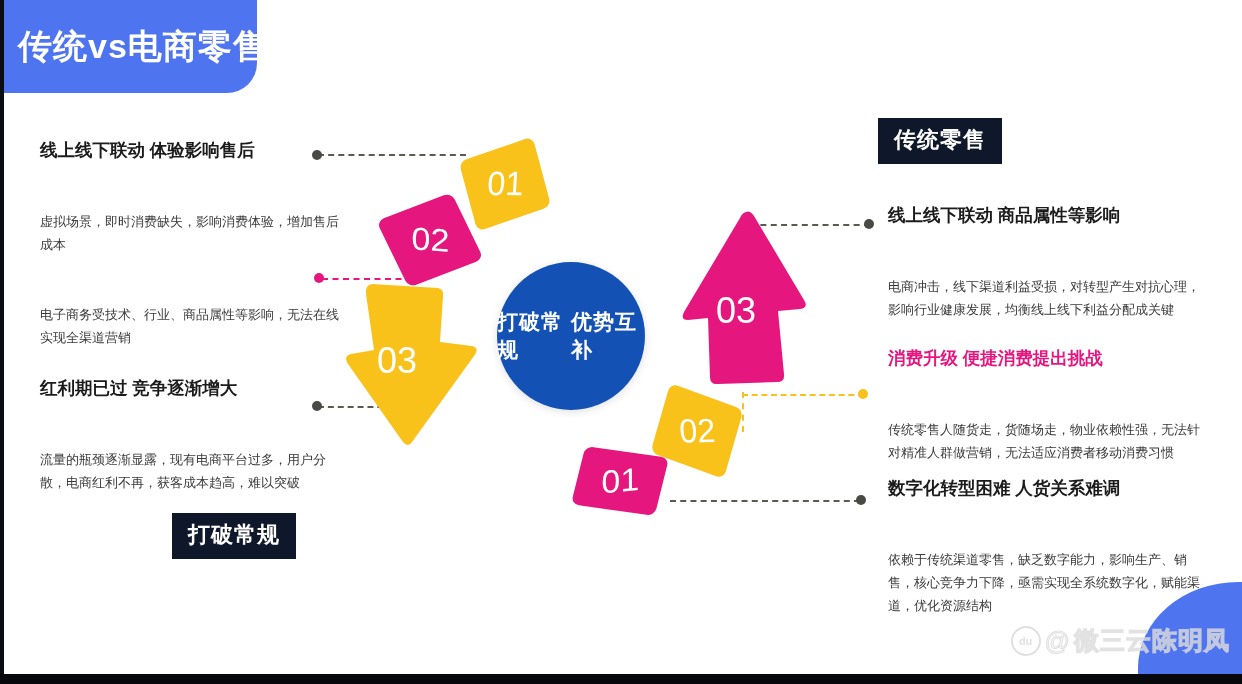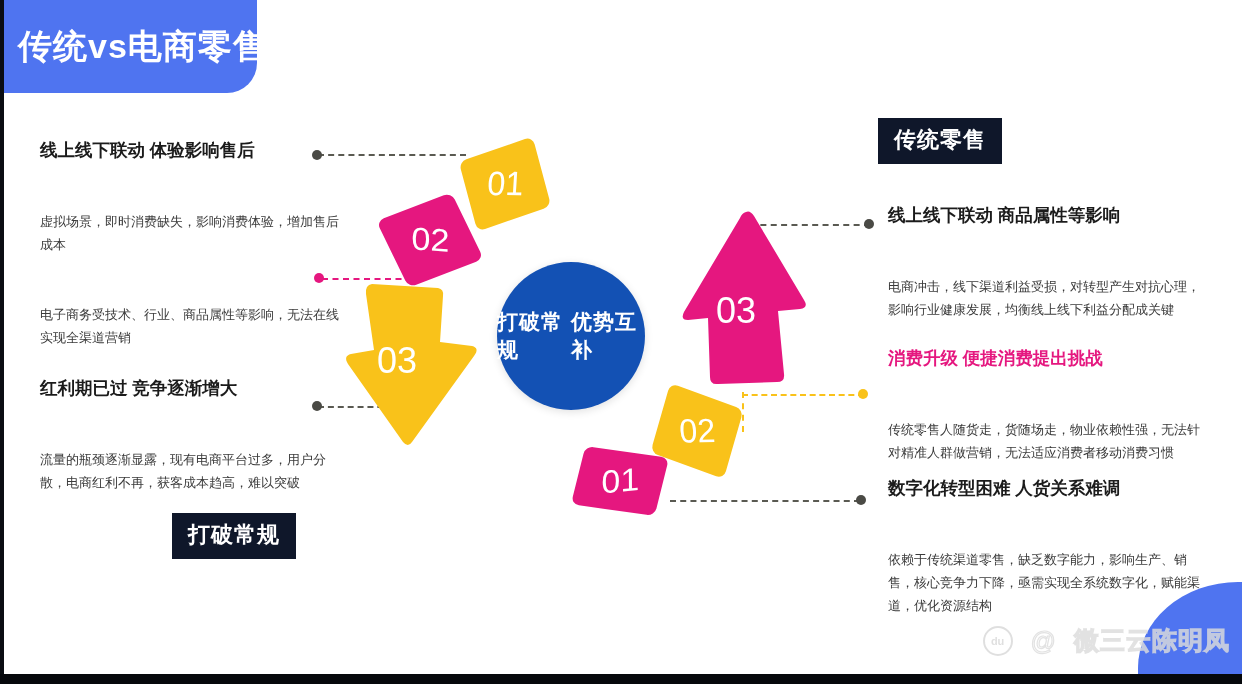--- a/index.html
+++ b/index.html
@@ -238,21 +238,21 @@
     border-top-left-radius: 100px 86px;
     border-top-right-radius: 40px;
     z-index: 30;
   }
   .watermark {
     position: absolute;
     right: 12px;
     bottom: 28px;
     display: flex;
     align-items: center;
-    gap: 18px;
+    gap: 4px;
     z-index: 40;
     opacity: 0.82;
   }
   .wm-paw {
     width: 26px; height: 26px;
     border: 2px solid #d9d9d9;
     border-radius: 50%;
     color: #d9d9d9;
     font-size: 11px;
     display: flex; align-items: center; justify-content: center;

